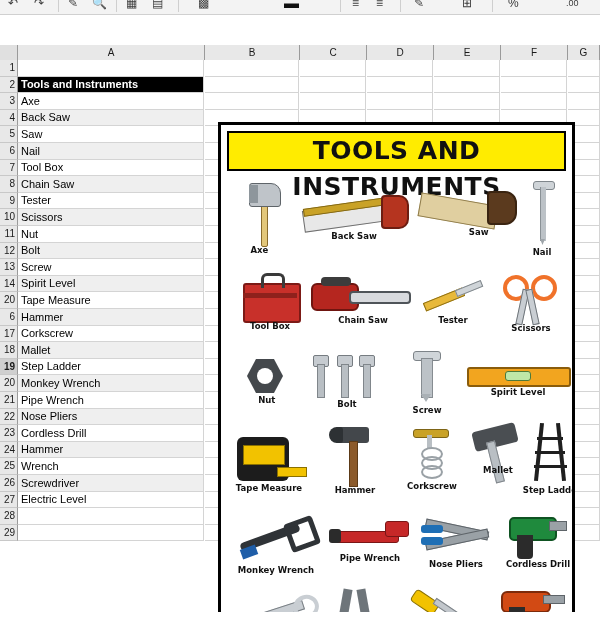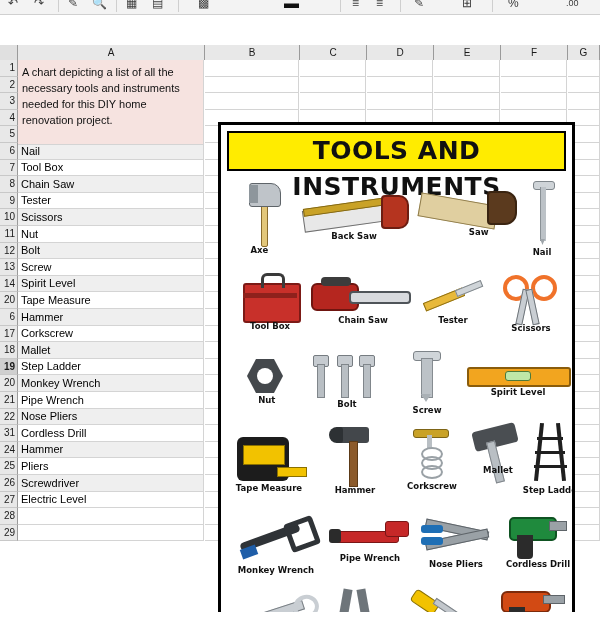--- a/index.html
+++ b/index.html
@@ -310,21 +310,21 @@
         <div class="rowh" style="top: 199px; height: 17px; line-height: 16px;">13</div>
         <div class="rowh" style="top: 216px; height: 16px; line-height: 15px;">14</div>
         <div class="rowh" style="top: 232px; height: 17px; line-height: 16px;">20</div>
         <div class="rowh" style="top: 249px; height: 17px; line-height: 16px;">6</div>
         <div class="rowh" style="top: 266px; height: 16px; line-height: 15px;">17</div>
         <div class="rowh" style="top: 282px; height: 17px; line-height: 16px;">18</div>
         <div class="rowh sel" style="top: 299px; height: 16px; line-height: 15px;">19</div>
         <div class="rowh" style="top: 315px; height: 17px; line-height: 16px;">20</div>
         <div class="rowh" style="top: 332px; height: 17px; line-height: 16px;">21</div>
         <div class="rowh" style="top: 349px; height: 16px; line-height: 15px;">22</div>
-        <div class="rowh" style="top: 365px; height: 17px; line-height: 16px;">31</div>
+        <div class="rowh" style="top: 365px; height: 17px; line-height: 16px;">23</div>
         <div class="rowh" style="top: 382px; height: 16px; line-height: 15px;">24</div>
         <div class="rowh" style="top: 398px; height: 17px; line-height: 16px;">25</div>
         <div class="rowh" style="top: 415px; height: 17px; line-height: 16px;">26</div>
         <div class="rowh" style="top: 432px; height: 16px; line-height: 15px;">27</div>
         <div class="rowh" style="top: 448px; height: 17px; line-height: 16px;">28</div>
         <div class="rowh" style="top: 465px; height: 16px; line-height: 15px;">29</div>
       </div>
     <div id="cells">
         <div class="cell colA" style="top: 0px; height: 17px; line-height: 16px;"></div>
         <div class="cell colB" style="top: 0px; height: 17px; line-height: 16px;"></div>
@@ -487,21 +487,21 @@
         <div class="cell colE" style="top: 365px; height: 17px; line-height: 16px;"></div>
         <div class="cell colF" style="top: 365px; height: 17px; line-height: 16px;"></div>
         <div class="cell colG" style="top: 365px; height: 17px; line-height: 16px;"></div>
         <div class="cell colA shade" style="top: 382px; height: 16px; line-height: 15px;">Hammer</div>
         <div class="cell colB" style="top: 382px; height: 16px; line-height: 15px;"></div>
         <div class="cell colC" style="top: 382px; height: 16px; line-height: 15px;"></div>
         <div class="cell colD" style="top: 382px; height: 16px; line-height: 15px;"></div>
         <div class="cell colE" style="top: 382px; height: 16px; line-height: 15px;"></div>
         <div class="cell colF" style="top: 382px; height: 16px; line-height: 15px;"></div>
         <div class="cell colG" style="top: 382px; height: 16px; line-height: 15px;"></div>
-        <div class="cell colA" style="top: 398px; height: 17px; line-height: 16px;">Pliers</div>
+        <div class="cell colA" style="top: 398px; height: 17px; line-height: 16px;">Wrench</div>
         <div class="cell colB" style="top: 398px; height: 17px; line-height: 16px;"></div>
         <div class="cell colC" style="top: 398px; height: 17px; line-height: 16px;"></div>
         <div class="cell colD" style="top: 398px; height: 17px; line-height: 16px;"></div>
         <div class="cell colE" style="top: 398px; height: 17px; line-height: 16px;"></div>
         <div class="cell colF" style="top: 398px; height: 17px; line-height: 16px;"></div>
         <div class="cell colG" style="top: 398px; height: 17px; line-height: 16px;"></div>
         <div class="cell colA shade" style="top: 415px; height: 17px; line-height: 16px;">Screwdriver</div>
         <div class="cell colB" style="top: 415px; height: 17px; line-height: 16px;"></div>
         <div class="cell colC" style="top: 415px; height: 17px; line-height: 16px;"></div>
         <div class="cell colD" style="top: 415px; height: 17px; line-height: 16px;"></div>
@@ -524,21 +524,20 @@
         <div class="cell colG" style="top: 448px; height: 17px; line-height: 16px;"></div>
         <div class="cell colA" style="top: 465px; height: 16px; line-height: 15px;"></div>
         <div class="cell colB" style="top: 465px; height: 16px; line-height: 15px;"></div>
         <div class="cell colC" style="top: 465px; height: 16px; line-height: 15px;"></div>
         <div class="cell colD" style="top: 465px; height: 16px; line-height: 15px;"></div>
         <div class="cell colE" style="top: 465px; height: 16px; line-height: 15px;"></div>
         <div class="cell colF" style="top: 465px; height: 16px; line-height: 15px;"></div>
         <div class="cell colG" style="top: 465px; height: 16px; line-height: 15px;"></div>
       </div>
 
-    <div class="note-cell">A chart depicting a list of all the necessary tools and instruments needed for this DIY home renovation project.</div>
 
     <div class="img-object">
       <div class="img-title-band"></div>
       <div class="img-title" style="top:8px;">TOOLS AND INSTRUMENTS</div>
 
       <div class="tool-item" style="left:12px; top:58px; width:66px; height:72px;">
         <div class="art" style="left:28px; top:2px; width:5px; height:60px; background:#e3c77a; border:1px solid #8a6b2c; border-radius:2px;"></div>
         <div class="art" style="left:16px; top:0px; width:30px; height:22px; background:#bfc4c9; border:1px solid #5e6469; border-radius:3px 10px 3px 3px;"></div>
         <div class="art" style="left:16px; top:2px; width:9px; height:18px; background:#8e969c;"></div>
         <div class="tool-label" style="top:62px; left:40%;">Axe</div>

